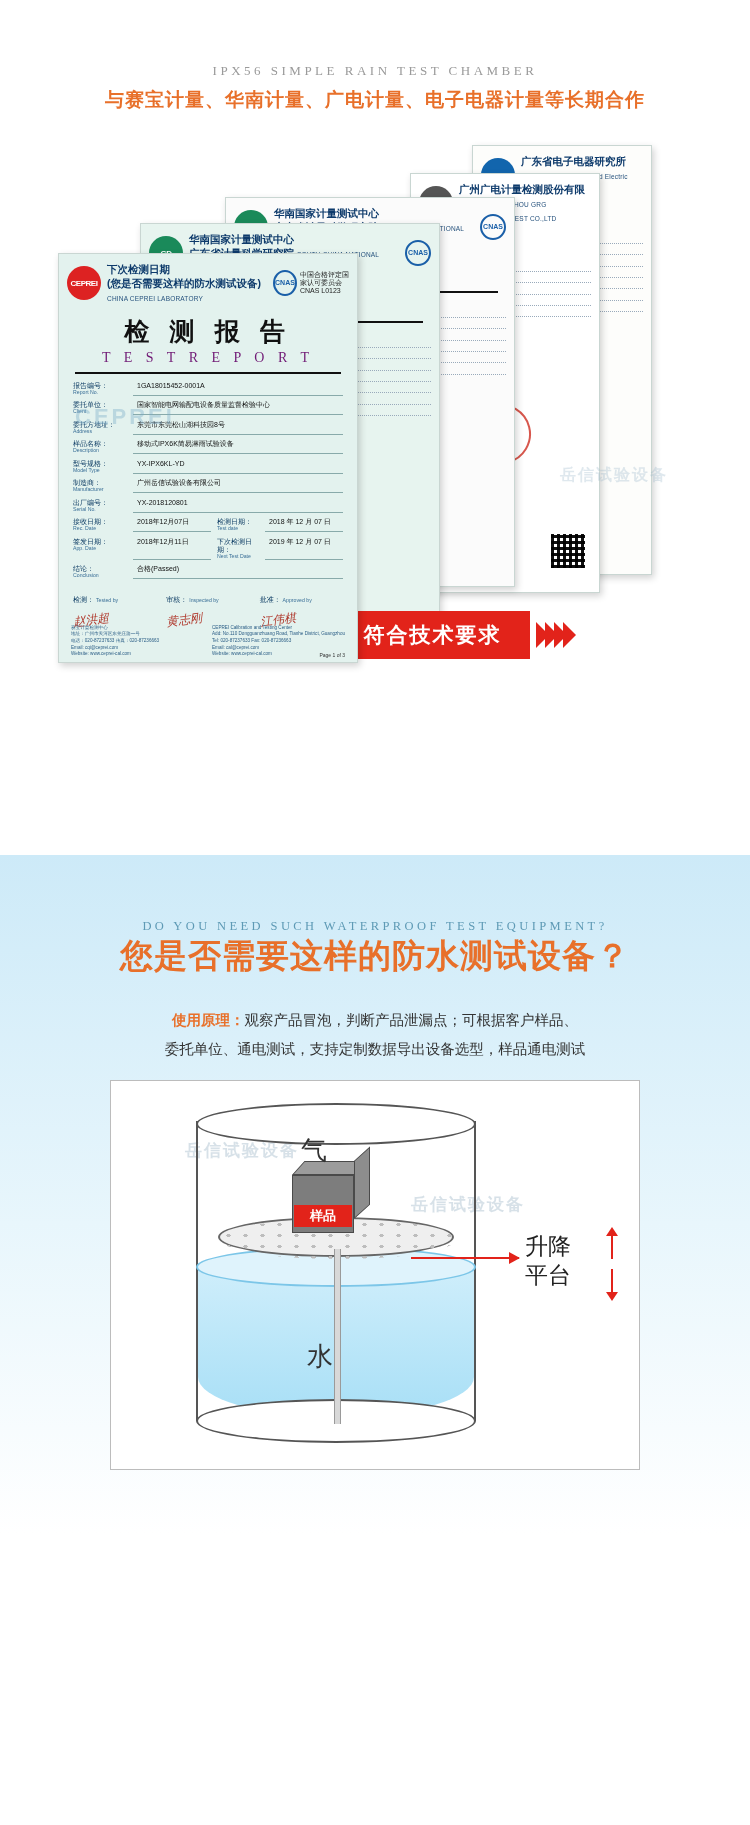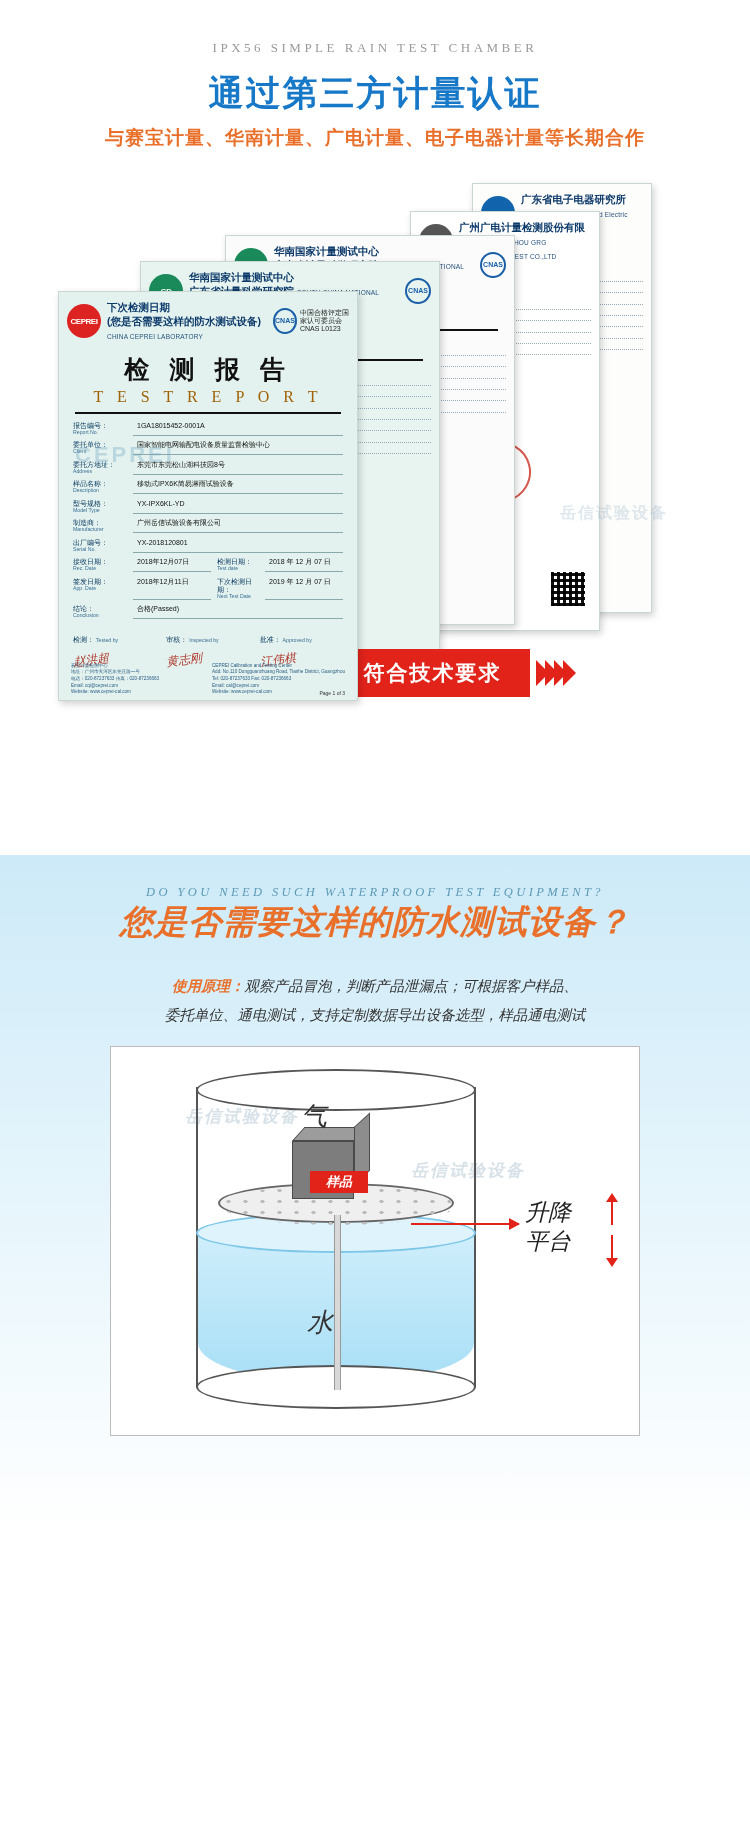--- a/index.html
+++ b/index.html
@@ -8,21 +8,21 @@
     font-family: "Liberation Sans", "DejaVu Sans", sans-serif;
     background: #ffffff;
   }
   .page { width: 750px; height: 1825px; position: relative; overflow: hidden; }
 
   
   .sec1 {
     width: 750px; height: 855px;
     background: #ffffff;
     position: relative;
-    padding-top: 40px;
+    padding-top: 63px;
   }
   .eyebrow-en {
     text-align: center;
     color: #9a9a9a;
     font-size: 13px;
     letter-spacing: 3.5px;
     font-family: "Liberation Serif", serif;
   }
   .title-cn {
     text-align: center;
@@ -80,21 +80,21 @@
     width: 26px; height: 26px; border-radius: 50%;
     border: 2px solid #1a5fa8;
     display: flex; align-items: center; justify-content: center;
     font-size: 7px; color: #1a5fa8; font-weight: bold;
   }
   .cert-title-cn {
     text-align: center; font-size: 25px; font-weight: bold; letter-spacing: 7px;
     color: #111; margin-top: 6px; font-family: "Liberation Serif", serif;
   }
   .cert-title-en {
-    text-align: center; font-size: 16px; letter-spacing: 5px; color: #a16207;
+    text-align: center; font-size: 14px; letter-spacing: 5px; color: #701a75;
     margin-top: 2px; font-family: "Liberation Serif", serif;
   }
   .cert-rule { height: 2px; background: #111; margin: 6px 16px 8px 16px; }
 
   .cert-rows { padding: 0 14px; }
   .crow { display: flex; font-size: 7px; color: #123; line-height: 1.15; margin-bottom: 5.5px; }
   .clabel { width: 60px; flex: 0 0 60px; color: #0c3b63; }
   .clabel .en { display:block; font-size: 5.2px; color: #3a6f97; }
   .cvalue { flex: 1; border-bottom: 1px solid #8aa; padding-left: 4px; color: #111; font-size: 7px; }
   .crow.two .cvalue { border-bottom: 1px solid #8aa; }
@@ -152,21 +152,21 @@
   .banner-box {
     background: #e2231a; color: #fff;
     font-size: 21px; font-weight: bold; letter-spacing: 2px;
     padding: 10px 28px;
   }
 
   
   .sec2 {
     width: 750px; height: 970px;
     background: linear-gradient(180deg,#cdeaf8 0%, #e8f6fc 38%, #ffffff 70%, #ffffff 100%);
-    padding-top: 30px; position: relative; font-style: italic;
+    padding-top: 64px; position: relative;
   }
   .eyebrow-en2 {
     text-align: center; color: #5e9ab5; font-size: 12.5px; letter-spacing: 3.4px;
     font-family: "Liberation Serif", serif;
   }
   .sec2-title {
     text-align: center; color: #e8702a; font-size: 33px; font-weight: bold;
     margin-top: 0; letter-spacing: 1px;
   }
   .sec2-sub {
@@ -238,21 +238,21 @@
     position: absolute; left: 0; top: 0; width: 62px; height: 14px;
     background: #9c9c9c; border: 1px solid #4a4a4a;
     transform: skewX(-42deg); transform-origin: bottom left;
   }
   .sample-side {
     position: absolute; left: 62px; top: 0; width: 16px; height: 58px;
     background: #8d8d8d; border: 1px solid #4a4a4a;
     transform: skewY(-42deg); transform-origin: top left;
   }
   .sample-label {
-    position: absolute; left: 18px; top: 44px; width: 58px;
+    position: absolute; left: 2px; top: 44px; width: 58px;
     background: #e2231a; color: #fff; font-size: 13px; font-weight: bold;
     text-align: center; padding: 2px 0;
   }
   .lbl-gas {
     position: absolute; left: 190px; top: 52px;
     font-size: 26px; color: #333; font-family: "Liberation Serif", serif;
   }
   .lbl-water {
     position: absolute; left: 196px; top: 258px;
     font-size: 26px; color: #333; font-family: "Liberation Serif", serif;
@@ -299,21 +299,20 @@
   }
 </style>
 </head>
 <body>
 
 <div class="page">
 
   <section class="sec1">
 
     <div class="eyebrow-en">IPX56 SIMPLE RAIN TEST CHAMBER</div>
-    <h1 class="title-cn">通过第三方计量认证</h1>
     <div class="subtitle-cn">与赛宝计量、华南计量、广电计量、电子电器计量等长期合作</div>
 
     <div class="cert-area">
 
       <div class="cert cert-4">
         <div class="cert-head">
           <div class="cert-logo blue">GUEI</div>
           <div class="cert-org">
             <span>广东省电子电器研究所</span>
             <span class="en">Guangdong Electronic and Electric Institute</span>

